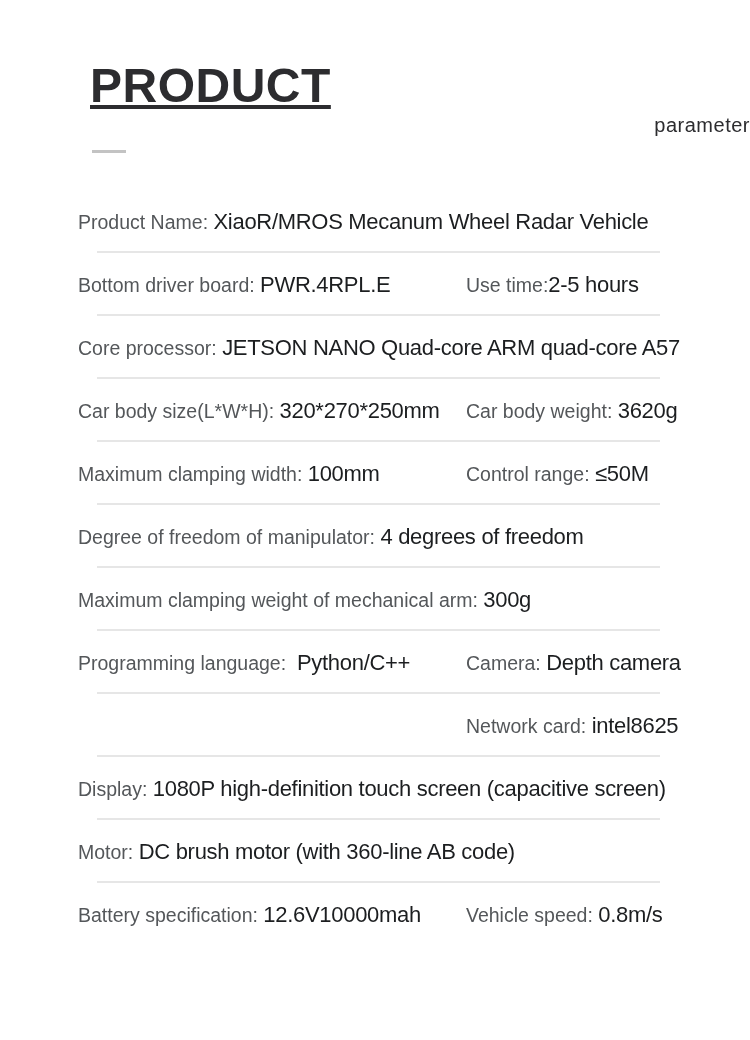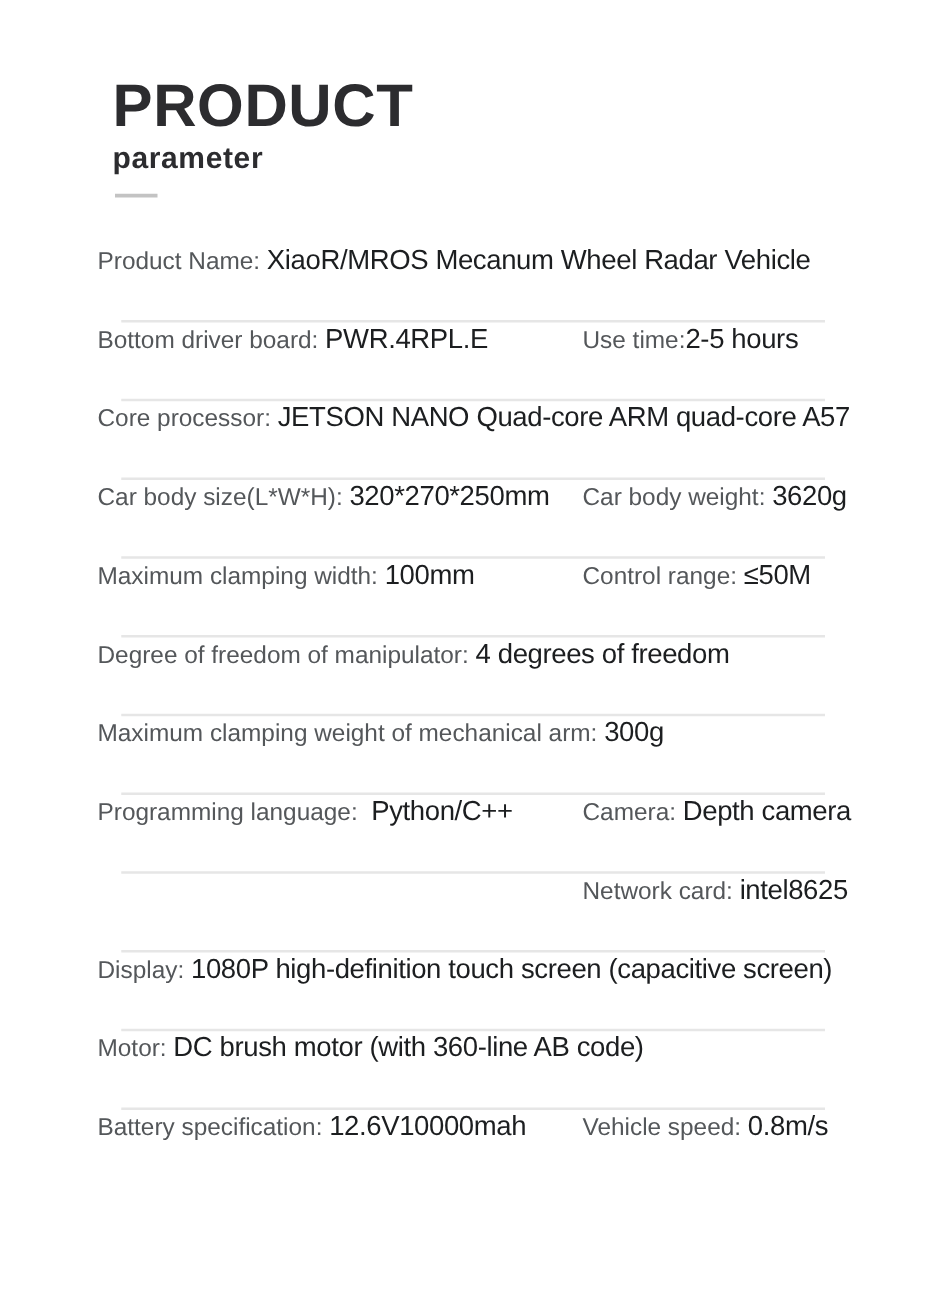--- a/index.html
+++ b/index.html
@@ -20,43 +20,46 @@
   }
   .header {
     padding: 62px 0 0 90px;
   }
   .title {
     font-size: 48px;
     font-weight: bold;
     color: var(--title, #2c2c2f);
     letter-spacing: 0.5px;
     line-height: 1.0;
+    text-decoration: underline;
   }
   .subtitle {
-    font-size: 24px;
-    font-weight: bold;
+    font-size: 20px;
+    font-weight: normal;
     color: var(--title, #2c2c2f);
     letter-spacing: 0.5px;
     line-height: 1.2;
     margin-top: 3px;
+    text-align: right;
   }
   .title-dash {
     width: 34px;
     height: 3px;
     background: #c3c3c3;
     margin-top: 13px;
     margin-left: 2px;
   }
   .specs {
     margin-top: 37px;
   }
   .spec-row {
     position: relative;
     height: 63px;
     display: flex;
+    align-items: center;
     padding-left: 78px;
     box-sizing: border-box;
     white-space: nowrap;
   }
   .spec-row:not(:last-child)::after {
     content: "";
     position: absolute;
     left: 97px;
     width: 563px;
     bottom: 0;

